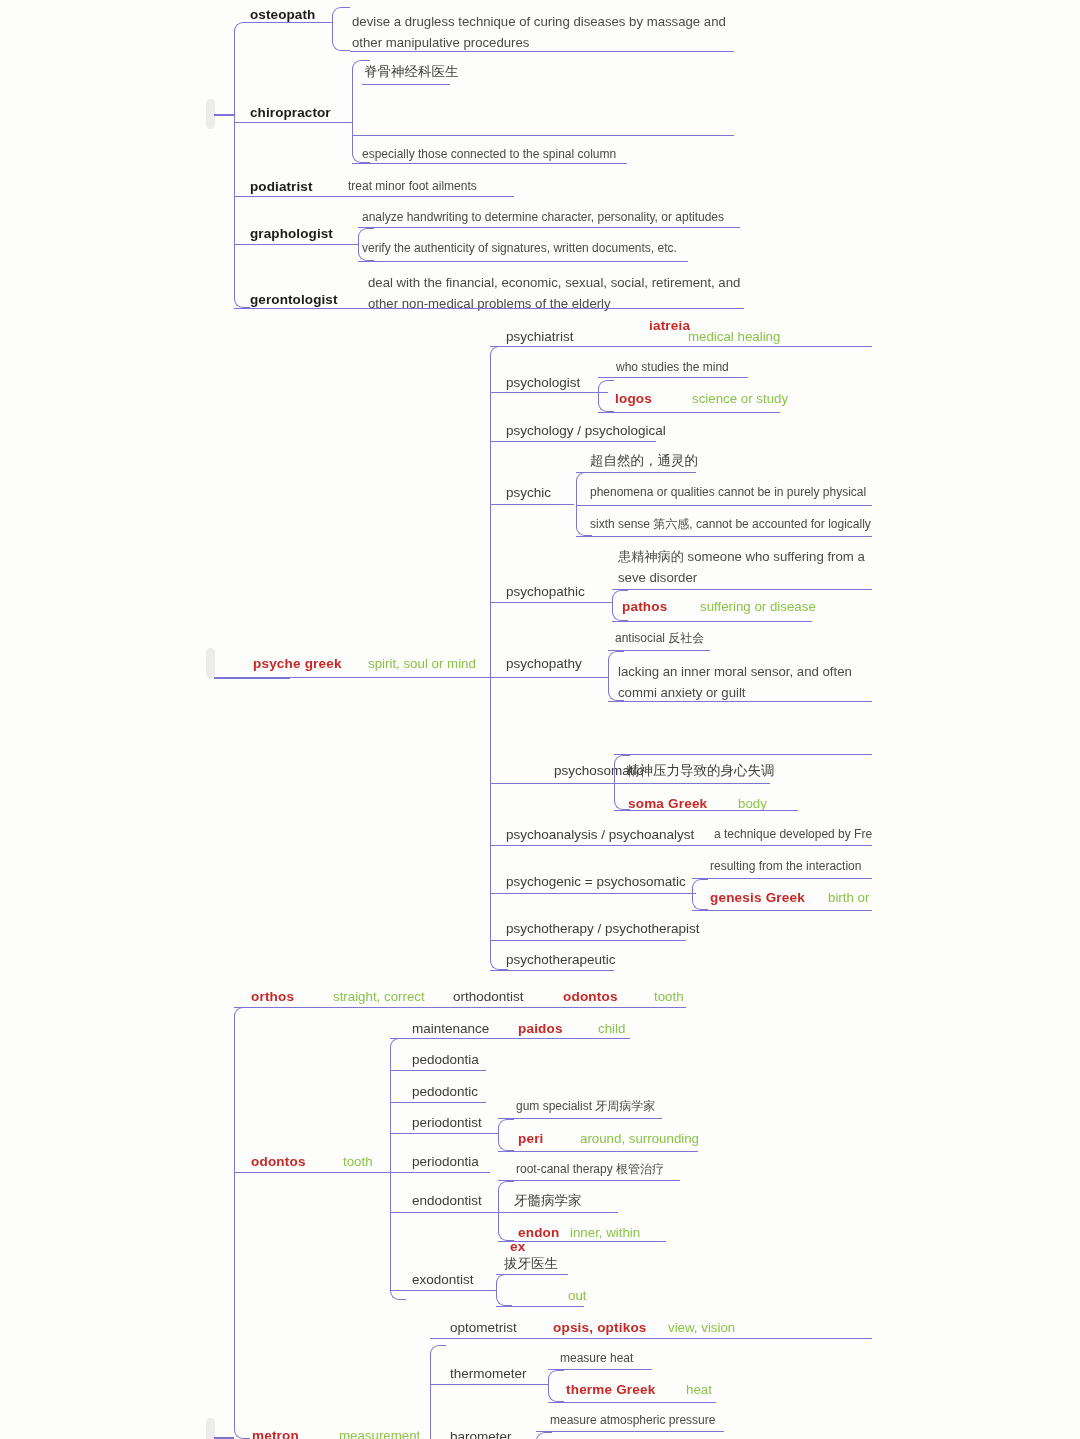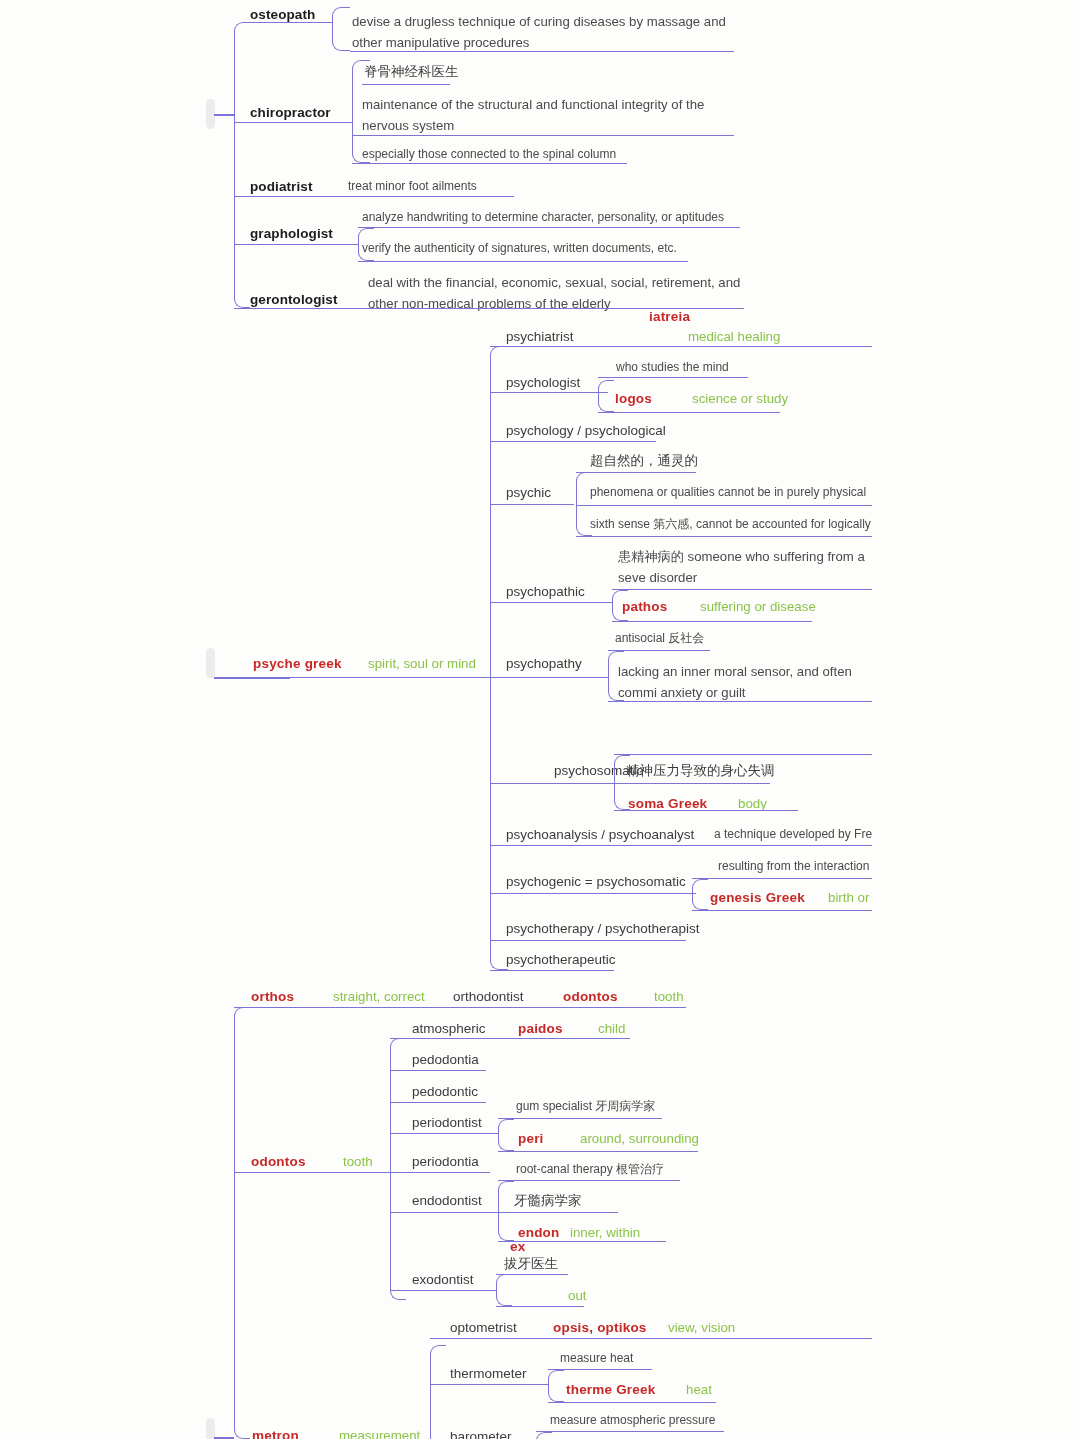--- a/index.html
+++ b/index.html
@@ -47,21 +47,20 @@
   <div class="ul" style="left:250px;top:22px;width:82px;"></div>
   <div class="brk" style="left:332px;top:7px;width:18px;height:44px;"></div>
   <div class="t desc2" style="left:352px;top:11px;width:382px;">devise a drugless technique of curing diseases by massage and other manipulative procedures</div>
   <div class="ul" style="left:350px;top:51px;width:384px;"></div>
 
   <div class="t term" style="left:250px;top:104px;">chiropractor</div>
   <div class="ul" style="left:234px;top:122px;width:118px;"></div>
   <div class="brk" style="left:352px;top:60px;width:18px;height:103px;"></div>
   <div class="t cn" style="left:364px;top:63px;">脊骨神经科医生</div>
   <div class="ul" style="left:362px;top:84px;width:88px;"></div>
-  <div class="t desc2" style="left:362px;top:94px;width:376px;">maintenance of the structural and functional integrity of the nervous system</div>
   <div class="ul" style="left:352px;top:135px;width:382px;"></div>
   <div class="t desc" style="left:362px;top:146px;">especially those connected to the spinal column</div>
   <div class="ul" style="left:352px;top:163px;width:275px;"></div>
 
   <div class="t term" style="left:250px;top:178px;">podiatrist</div>
   <div class="t desc" style="left:348px;top:178px;">treat minor foot ailments</div>
   <div class="ul" style="left:234px;top:196px;width:280px;"></div>
 
   <div class="t term" style="left:250px;top:225px;">graphologist</div>
   <div class="ul" style="left:234px;top:244px;width:124px;"></div>
@@ -78,21 +77,21 @@
   <div class="handle" style="left:206px;top:648px;"></div>
   <div class="line hline" style="left:214px;top:677px;width:76px;"></div>
 
   <div class="t root" style="left:253px;top:655px;">psyche greek</div>
   <div class="t gloss" style="left:368px;top:655px;">spirit, soul or mind</div>
   <div class="ul" style="left:214px;top:677px;width:276px;"></div>
 
   <div class="brk" style="left:490px;top:346px;width:18px;height:624px;"></div>
 
   <div class="t word" style="left:506px;top:328px;">psychiatrist</div>
-  <div class="t root" style="left:608px;top:308px;padding-left:41px;">iatreia</div>
+  <div class="t root" style="left:608px;top:317px;padding-left:41px;">iatreia</div>
   <div class="t gloss" style="left:688px;top:328px;">medical healing</div>
   <div class="ul" style="left:490px;top:346px;width:382px;"></div>
 
   <div class="t word" style="left:506px;top:374px;">psychologist</div>
   <div class="ul" style="left:490px;top:392px;width:118px;"></div>
   <div class="brk" style="left:598px;top:380px;width:16px;height:32px;"></div>
   <div class="t desc" style="left:616px;top:359px;">who studies the mind</div>
   <div class="ul" style="left:598px;top:377px;width:150px;"></div>
   <div class="t root" style="left:615px;top:390px;">logos</div>
   <div class="t gloss" style="left:692px;top:390px;">science or study</div>
@@ -137,21 +136,21 @@
   <div class="t root" style="left:628px;top:795px;">soma Greek</div>
   <div class="t gloss" style="left:738px;top:795px;">body</div>
   <div class="ul" style="left:614px;top:810px;width:184px;"></div>
 
   <div class="t word" style="left:506px;top:826px;">psychoanalysis / psychoanalyst</div>
   <div class="t desc" style="left:714px;top:826px;">a technique developed by Fre</div>
   <div class="ul" style="left:490px;top:845px;width:382px;"></div>
 
   <div class="t word" style="left:506px;top:873px;">psychogenic = psychosomatic</div>
   <div class="ul" style="left:490px;top:893px;width:206px;"></div>
-  <div class="t desc" style="left:710px;top:858px;margin-left:8px;">resulting from the interaction</div>
+  <div class="t desc" style="left:710px;top:858px;">resulting from the interaction</div>
   <div class="ul" style="left:692px;top:878px;width:180px;"></div>
   <div class="brk" style="left:692px;top:879px;width:16px;height:31px;"></div>
   <div class="t root" style="left:710px;top:889px;">genesis Greek</div>
   <div class="t gloss" style="left:828px;top:889px;">birth or</div>
   <div class="ul" style="left:692px;top:910px;width:180px;"></div>
 
   <div class="t word" style="left:506px;top:920px;">psychotherapy / psychotherapist</div>
   <div class="ul" style="left:490px;top:940px;width:196px;"></div>
 
   <div class="t word" style="left:506px;top:951px;">psychotherapeutic</div>
@@ -164,21 +163,21 @@
   <div class="t gloss" style="left:654px;top:988px;">tooth</div>
   <div class="ul" style="left:234px;top:1007px;width:452px;"></div>
 
   <div class="brk" style="left:234px;top:1007px;width:16px;height:432px;"></div>
   <div class="t root" style="left:251px;top:1153px;">odontos</div>
   <div class="t gloss" style="left:343px;top:1153px;">tooth</div>
   <div class="ul" style="left:234px;top:1172px;width:256px;"></div>
 
   <div class="brk" style="left:390px;top:1038px;width:16px;height:262px;"></div>
 
-  <div class="t word" style="left:412px;top:1020px;">atmospheric</div>
+  <div class="t word" style="left:412px;top:1020px;">maintenance</div>
   <div class="t root" style="left:518px;top:1020px;">paidos</div>
   <div class="t gloss" style="left:598px;top:1020px;">child</div>
   <div class="ul" style="left:390px;top:1038px;width:240px;"></div>
 
   <div class="t word" style="left:412px;top:1051px;">pedodontia</div>
   <div class="ul" style="left:390px;top:1070px;width:96px;"></div>
 
   <div class="t word" style="left:412px;top:1083px;">pedodontic</div>
   <div class="ul" style="left:390px;top:1102px;width:96px;"></div>
 

